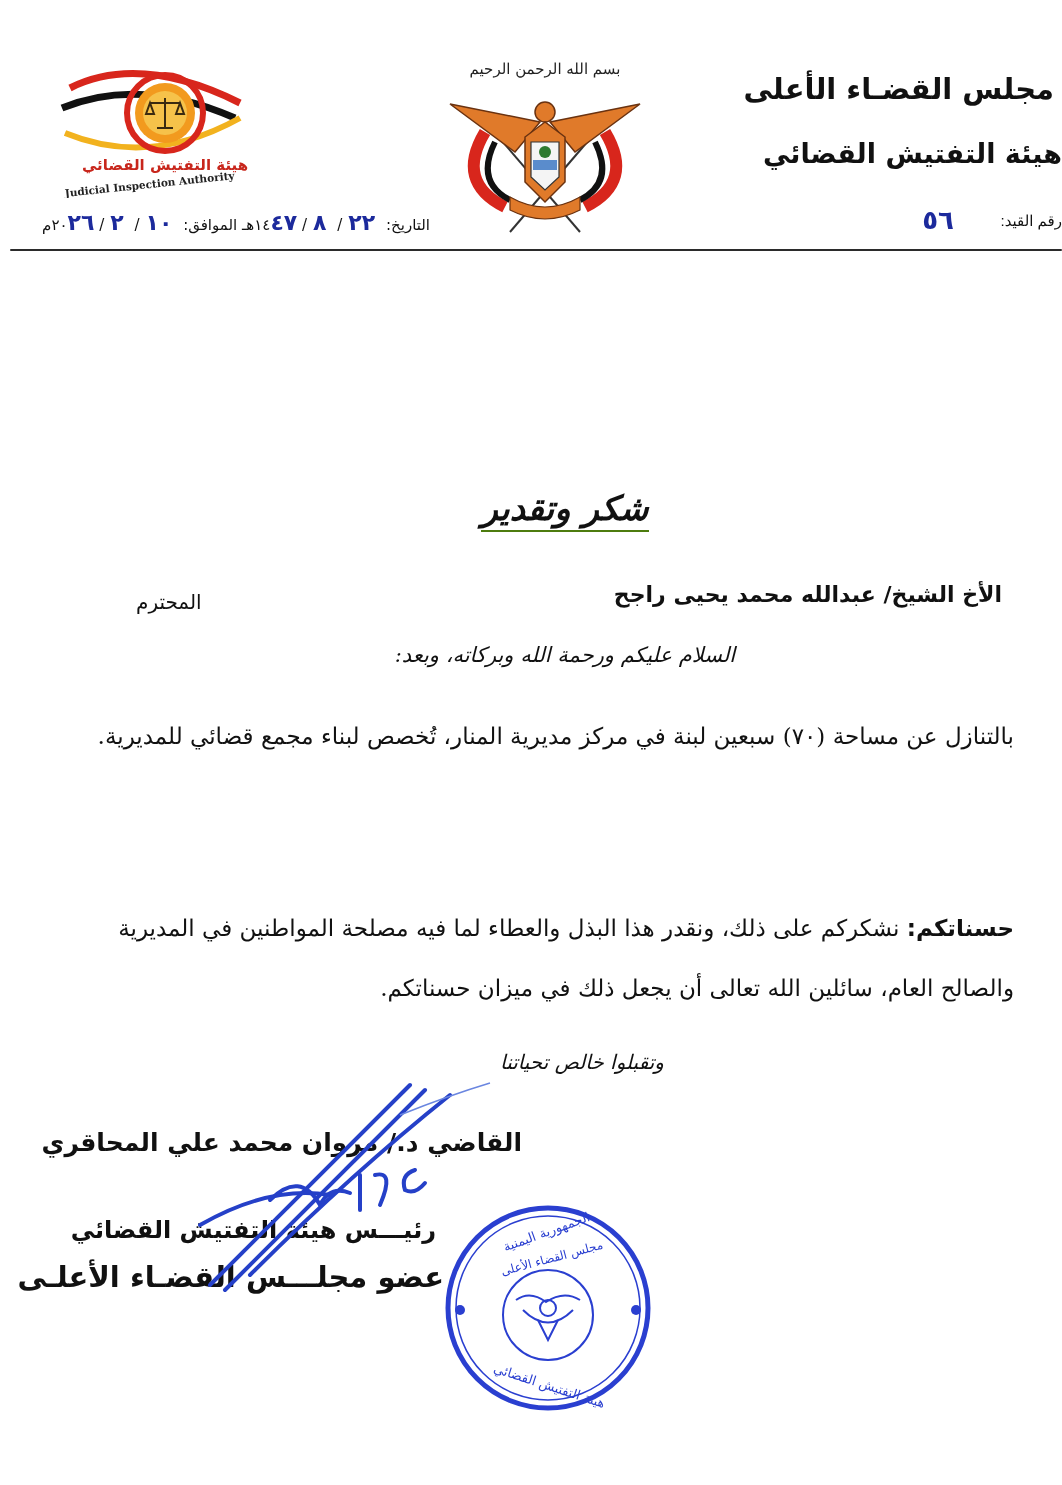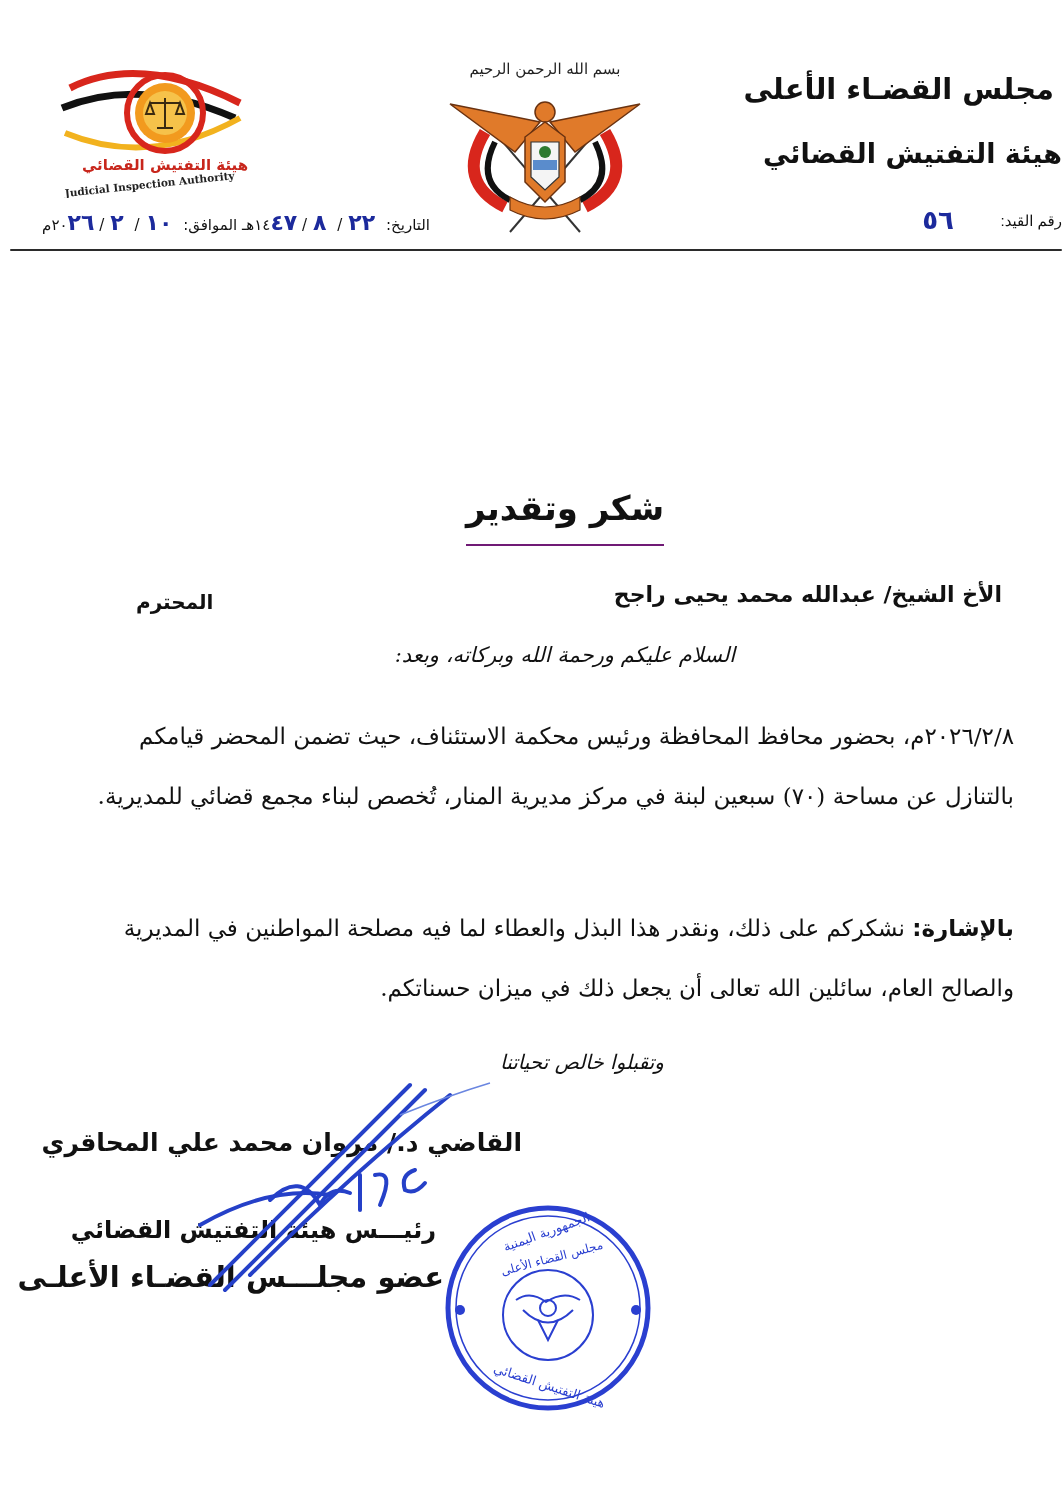--- a/index.html
+++ b/index.html
@@ -22,24 +22,24 @@
 
   .hdr-rule { left: 10px; right: 0; top: 249px; height: 2px; background: #2b2b2b; border-radius: 1px; }
 
   
   .logo { left: 40px; top: 58px; width: 210px; height: 140px; }
   
   .emblem { left: 445px; top: 42px; width: 200px; height: 200px; }
 
   
   .title { left: 0; width: 1130px; top: 488px; text-align: center; font-family: "DejaVu Sans", sans-serif; font-weight: bold; font-size: 34px; }
-  .title span { border-bottom: 2px solid #701a75; padding-bottom: 16px; }
+  .title span { border-bottom: 2px solid #4d7c0f; padding-bottom: 2px; font-style: italic; }
 
   .addressee { right: 60px; top: 582px; font-family: "DejaVu Sans", sans-serif; font-weight: bold; font-size: 22px; white-space: nowrap; }
-  .respected { left: 136px; top: 590px; font-family: "DejaVu Sans", sans-serif; font-weight: bold; font-size: 20px; white-space: nowrap; }
+  .respected { left: 136px; top: 590px; font-family: "DejaVu Sans", sans-serif; font-weight: normal; font-size: 20px; white-space: nowrap; }
   .greeting { left: 0; width: 1130px; top: 643px; text-align: center; font-style: italic; font-size: 21px; }
 
   .para { right: 48px; left: 0; font-size: 23px; line-height: 60px; text-align: justify; white-space: nowrap; overflow: hidden; }
   .p1 { top: 706px; }
   .p2 { top: 898px; }
   .para .line { display: block; height: 60px; }
   .bold-lead { font-family: "DejaVu Sans", sans-serif; font-weight: bold; }
 
   .closing { right: 398px; top: 1050px; font-style: italic; font-size: 20px; white-space: nowrap; text-align: center; }
 
@@ -110,26 +110,25 @@
 
 <div class="abs title rtl">
   <span>شكر وتقدير</span>
 </div>
 
 <div class="abs addressee rtl">الأخ الشيخ/ عبدالله محمد يحيى راجح</div>
 <div class="abs respected rtl">المحترم</div>
 <div class="abs greeting rtl">السلام عليكم ورحمة الله وبركاته، وبعد:</div>
 
 <div class="abs para p1 rtl">
-  <span class="line">٢٠٢٦/٢/٨م، بحضور محافظ المحافظة ورئيس محكمة الاستئناف، حيث تضمن المحضر قيامكم</span>
   <span class="line">بالتنازل عن مساحة (٧٠) سبعين لبنة في مركز مديرية المنار، تُخصص لبناء مجمع قضائي للمديرية.</span>
 </div>
 
 <div class="abs para p2 rtl">
-  <span class="line"><span class="bold-lead">بالإشارة:</span> <span>نشكركم على ذلك، ونقدر هذا البذل والعطاء لما فيه مصلحة المواطنين في المديرية</span></span>
+  <span class="line"><span class="bold-lead">حسناتكم:</span> <span>نشكركم على ذلك، ونقدر هذا البذل والعطاء لما فيه مصلحة المواطنين في المديرية</span></span>
   <span class="line">والصالح العام، سائلين الله تعالى أن يجعل ذلك في ميزان حسناتكم.</span>
 </div>
 
 <div class="abs closing rtl">وتقبلوا خالص تحياتنا</div>
 
 <div class="abs sig-name rtl">القاضي د./ مروان محمد علي المحاقري</div>
 <div class="abs sig-title1 rtl">رئيـــس هيئة التفتيش القضائي</div>
 <div class="abs sig-title2 rtl">عضو مجلـــس القضـاء الأعلـى</div>
 
 <svg class="abs signature" viewBox="0 0 320 230">

